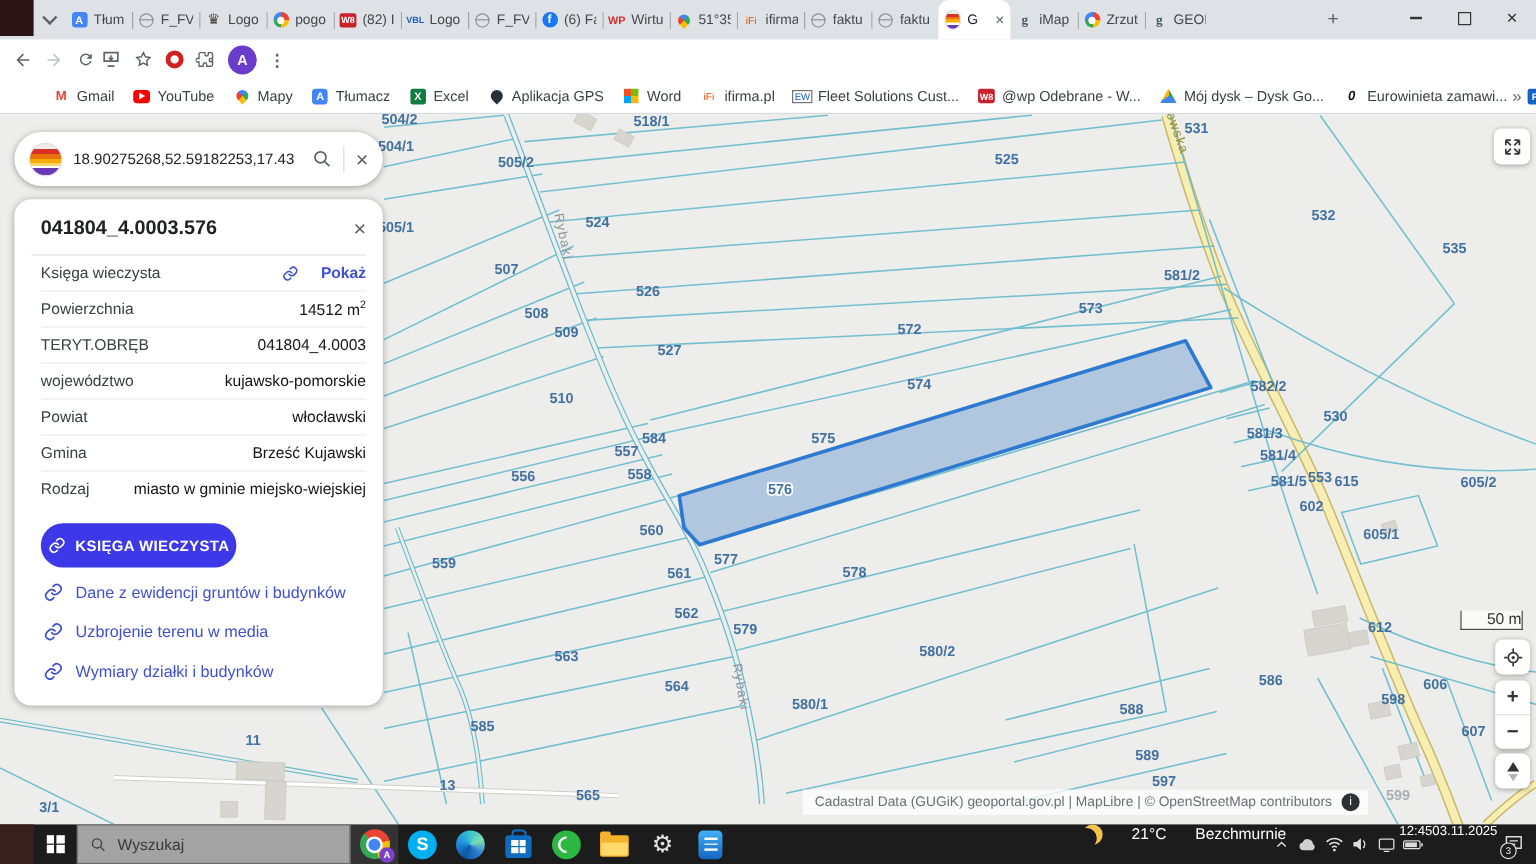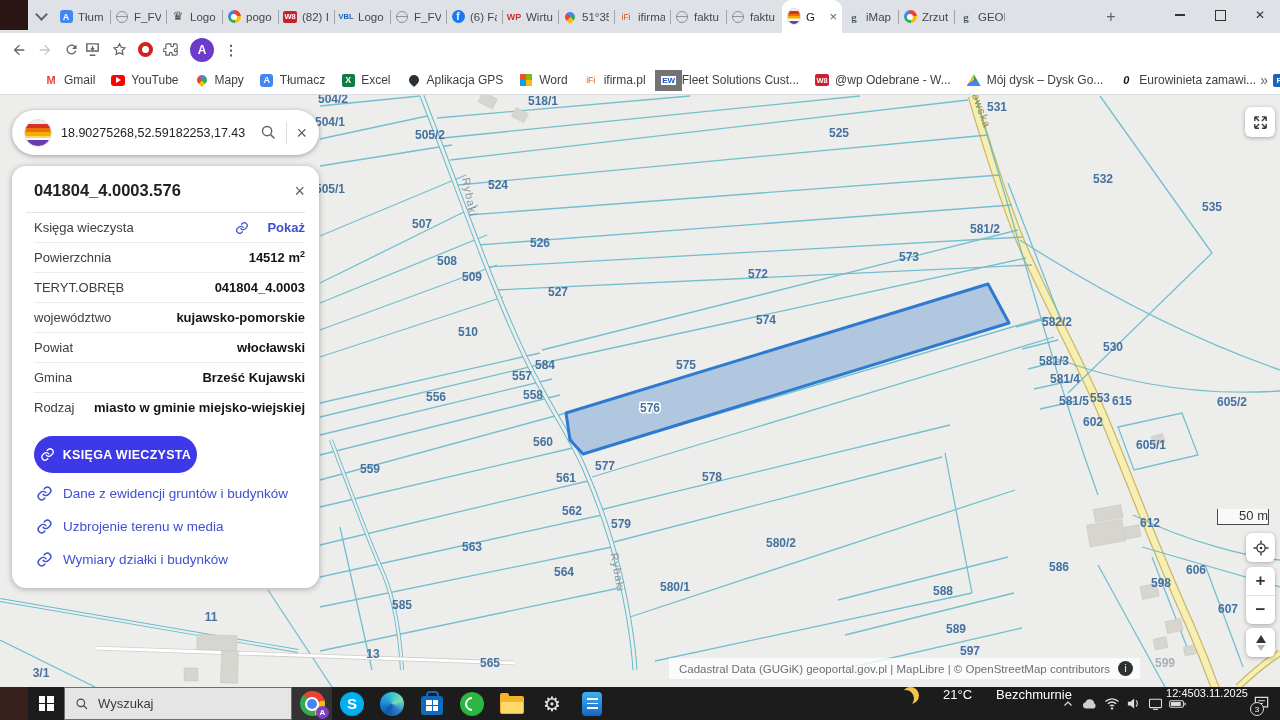--- a/index.html
+++ b/index.html
@@ -35,21 +35,21 @@
   .i-gmaps{width:10px;height:10px;background:conic-gradient(#4285f4 0 25%,#34a853 0 50%,#fbbc05 0 75%,#ea4335 0 100%);border-radius:50% 50% 50% 0;transform:rotate(-45deg)}
   .i-ifirma{color:#e65100;font-weight:normal;font-size:8.5px}
   .i-geoportal{width:15px;height:15px;border-radius:50%;border:.5px solid #ddd;background:linear-gradient(#ededed 0 15%,#d93025 15% 32%,#e8710a 32% 48%,#f9ab00 48% 60%,#ffd666 60% 70%,#ffffff 70% 78%,#6a3ab2 78% 100%)}
   .i-gmark{color:#455a64;font-weight:bold;font-size:11px;font-family:"Liberation Serif",serif}
   .i-gmail{color:#ea4335;font-weight:bold;font-size:11px}
   .i-youtube{width:15px;height:11px;background:#f00;border-radius:3px;position:relative}
   .i-youtube::after{content:"";position:absolute;left:5px;top:2.5px;border-left:5px solid #fff;border-top:3px solid transparent;border-bottom:3px solid transparent}
   .i-excel{width:13px;height:13px;background:#107c41;border-radius:2px;color:#fff;font-weight:bold;font-size:9px;display:flex;align-items:center;justify-content:center}
   .i-gps{width:10px;height:10px;background:#263238;border-radius:50% 50% 50% 0;transform:rotate(-45deg)}
   .i-msoffice{width:12px;height:12px;background:conic-gradient(#7fba00 0 25%,#ffb900 0 50%,#00a4ef 0 75%,#f25022 0 100%)}
-  .i-ew{color:#1a57c2;font-weight:bold;font-size:8px;border:6px solid #737373;padding:0 1px;line-height:9px}
+  .i-ew{color:#1a57c2;font-weight:normal;font-size:8px;border:1px solid #737373;padding:0 1px;line-height:9px}
   .i-drive{width:14px;height:12px;background:conic-gradient(#1ea362 0 33%,#4285f4 0 66%,#fbbc05 0 100%);clip-path:polygon(50% 0,100% 100%,0 100%)}
   .i-euro{color:#111;font-weight:bold;font-style:italic;font-size:11px}
   .i-ebok{width:12px;height:13px;background:#1565c0;border-radius:2px;color:#fff;font-size:8px;font-weight:bold;display:flex;align-items:center;justify-content:center}
   
   #toolbar{position:absolute;top:33px;left:0;width:1280px;height:33px;background:#fff;display:flex;align-items:center;padding:0 6px;box-sizing:border-box}
   .navic{width:26px;height:26px;display:flex;align-items:center;justify-content:center;flex:0 0 auto}
   #urlpill{flex:1;height:26px;background:#eef1f4;border-radius:13px;margin:0 8px;display:flex;align-items:center;padding:0 12px;gap:8px;overflow:hidden}
   #urltext{font-size:12.5px;color:#202124;white-space:nowrap}
   .rightics{display:flex;align-items:center;gap:10px;padding-right:4px}
   .i-adred{width:15px;height:15px;border-radius:50%;border:4px solid #d21f1f;box-sizing:border-box}
@@ -80,33 +80,33 @@
   #search-value{flex:1;font-size:12.5px;color:#202124;white-space:nowrap;overflow:hidden}
   .pillsep{width:1px;height:22px;background:#dadce0}
   .xmark{font-size:18px;color:#5f6368;line-height:18px}
   #infocard{position:absolute;left:12px;top:71px;width:307px;background:#fff;border-radius:14px;box-shadow:0 1px 6px rgba(0,0,0,.3);padding:15px 0 12px 0;box-sizing:border-box}
   #cardhead{display:flex;align-items:center;padding:0 14px 0 22px}
   #parcel-title{flex:1;font-size:16.5px;font-weight:bold;color:#202124}
   #cardhr{height:1px;background:#e3e3e3;margin:12px 14px 0 14px}
   .prow{display:flex;align-items:center;height:29px;margin:0 14px 0 22px;border-bottom:1px solid #ececec;font-size:13px}
   .prow:last-of-type{border-bottom:none}
   .rlabel{color:#3c4043;flex:1;white-space:nowrap}
-  .rvalue{font-weight:bold;color:#141414;white-space:nowrap}
+  .rvalue{font-weight:normal;color:#141414;white-space:nowrap}
   .rlink{color:#3f4fd0;font-weight:bold;display:flex;align-items:center;gap:18px}
   sup{font-size:9px}
   #kwbtn{margin:14px 0 4px 22px;height:37px;width:163px;border-radius:19px;background:#3d38e8;color:#fff;font-size:12.5px;font-weight:bold;letter-spacing:.3px;display:flex;align-items:center;justify-content:center;gap:8px}
   .plink{display:flex;align-items:center;gap:10px;margin:0 0 0 24px;height:33px;color:#3f4fd0;font-size:13.5px}
   .lsvg{width:17px;height:17px;flex:0 0 auto}
   
   #taskbar{position:absolute;top:687px;left:0;width:1280px;height:33px;background:#1c1c1c}
   #corner-bl{position:absolute;left:0;top:0;width:28px;height:33px;background:#38201d}
   #startbtn{position:absolute;left:28px;top:0;width:36px;height:33px;display:flex;align-items:center;justify-content:center}
   #startflag{width:15px;height:15px;display:grid;grid-template-columns:1fr 1fr;grid-template-rows:1fr 1fr;gap:1.5px}
   #startflag i{background:#fdfdfd}
-  #tbsearch{position:absolute;left:64px;top:0;width:228px;height:33px;background:#e5e5e5;border:1px solid #6e6e6e;box-sizing:border-box;display:flex;align-items:center;gap:9px;padding:0 10px;font-size:13px;color:#3a3a3a}
+  #tbsearch{position:absolute;left:64px;top:0;width:228px;height:33px;background:#a3a3a3;border:1px solid #6e6e6e;box-sizing:border-box;display:flex;align-items:center;gap:9px;padding:0 10px;font-size:13px;color:#3a3a3a}
   #tb-apps{position:absolute;left:292px;top:0;height:33px;display:flex}
   .app{width:40px;height:33px;display:flex;align-items:center;justify-content:center;position:relative}
   .app.active{background:rgba(255,255,255,.1)}
   .ai-chrome{width:25px;height:25px;border-radius:50%;background:conic-gradient(from -45deg,#ea4335 0 120deg,#fbbc05 0 210deg,#34a853 0 360deg);position:relative}
   .ai-chrome::after{content:"";position:absolute;inset:5.5px;background:#4285f4;border:2.5px solid #fff;border-radius:50%;box-sizing:border-box}
   .chrome-badge{position:absolute;right:3px;bottom:1px;width:13px;height:13px;border-radius:50%;background:#7a42c9;color:#fff;font-size:8px;font-weight:bold;display:flex;align-items:center;justify-content:center;z-index:2}
   .ai-skype{width:24px;height:24px;border-radius:50%;background:#00aff0;color:#fff;font-weight:bold;font-size:15px;display:flex;align-items:center;justify-content:center}
   .ai-edge{width:24px;height:24px;border-radius:50%;background:conic-gradient(from 210deg,#0c59a4,#1f8ee0,#35c1cf,#7be0b0,#2a7bd0,#0c59a4)}
   .ai-store{width:22px;height:19px;background:#0f6cbd;border-radius:3px;position:relative;margin-top:4px}
   .ai-store::before{content:"";position:absolute;top:-5px;left:5px;width:9px;height:6px;border:2px solid #0f6cbd;border-bottom:none;border-radius:4px 4px 0 0}

